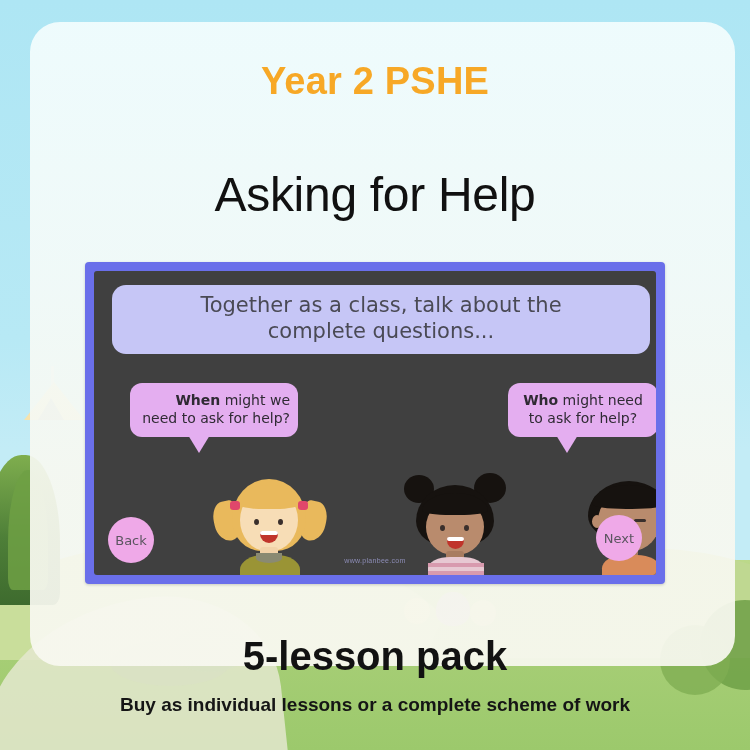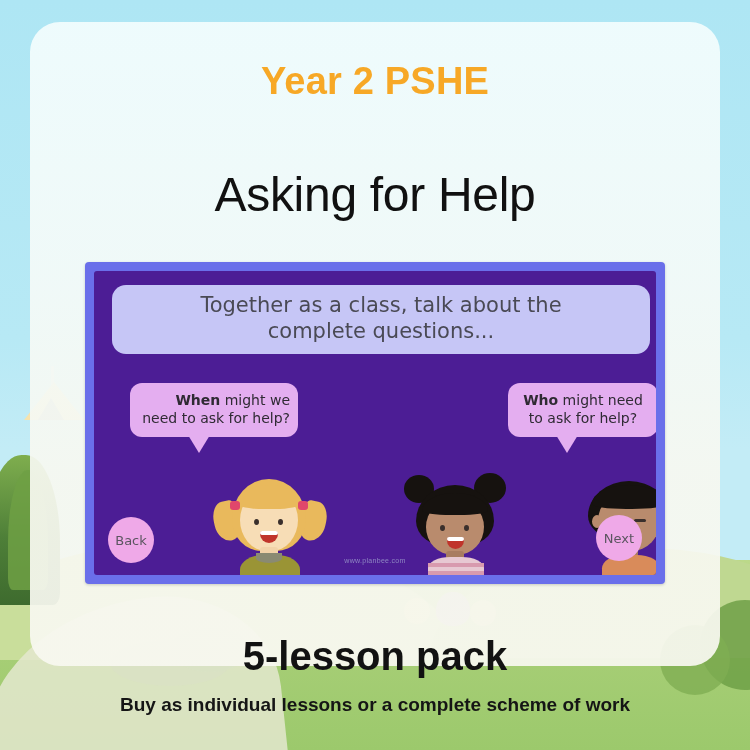--- a/index.html
+++ b/index.html
@@ -46,33 +46,33 @@
        background:#EFE7A8;border-radius:50%;opacity:.8;}
   .flower-b{position:absolute;left:436px;top:592px;width:34px;height:34px;
        background:#CBB9D8;border-radius:46% 46% 46% 46% / 54% 54% 40% 40%;opacity:.85;}
   .flower-c{position:absolute;left:470px;top:600px;width:26px;height:26px;
        background:#E9E0AE;border-radius:50%;opacity:.8;}
 
   
   .card{position:absolute;left:30px;top:22px;width:690px;height:644px;
         background:linear-gradient(180deg,rgba(240,252,253,.97) 0%, rgba(243,250,248,.95) 40%,
                    rgba(247,248,240,.93) 72%, rgba(248,248,240,.93) 100%);
-        border-radius:30px;}
+        border-radius:30px;padding-left:15px;}
 
   .eyebrow{position:absolute;left:0;top:38px;width:690px;text-align:center;
         font-size:38px;font-weight:bold;color:#F7A826;letter-spacing:.2px;}
   .title{position:absolute;left:0;top:145px;width:690px;text-align:center;
         font-size:48px;font-weight:normal;color:#111111;letter-spacing:-.3px;}
 
   
   .slide{position:absolute;left:55px;top:240px;width:580px;height:322px;
         background:#6A6FEA;border-radius:4px;box-shadow:0 1px 3px rgba(0,0,0,.18);
         overflow:hidden;}
   .slide-inner{position:absolute;left:9px;top:9px;width:562px;height:304px;
-        background:#4c1d95;border-radius:3px;overflow:hidden;}
+        background:#404040;border-radius:3px;overflow:hidden;}
 
   .prompt{position:absolute;left:18px;top:14px;width:526px;
         background:#C6C6F6;border-radius:14px;padding:8px 6px 10px;
         text-align:center;font-size:21px;line-height:1.22;color:#4A4A55;
         font-family:"DejaVu Sans", sans-serif;}
 
   .bubbles{position:absolute;left:0;top:110px;width:562px;height:100px;}
   .bubble{position:absolute;background:#E4AEF0;border-radius:12px;
         padding:9px 8px;text-align:center;color:#2F2A33;
         font-family:"DejaVu Sans", sans-serif;font-size:14px;line-height:1.28;}

